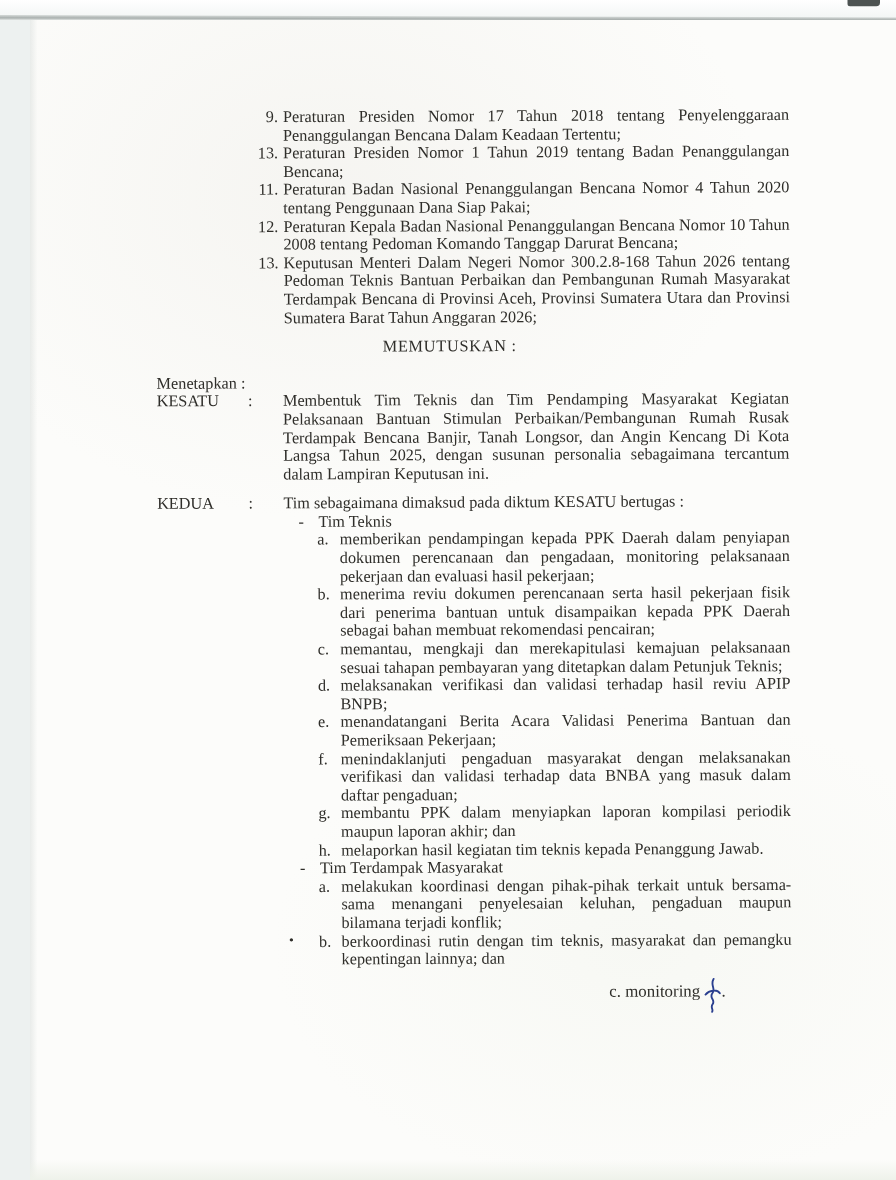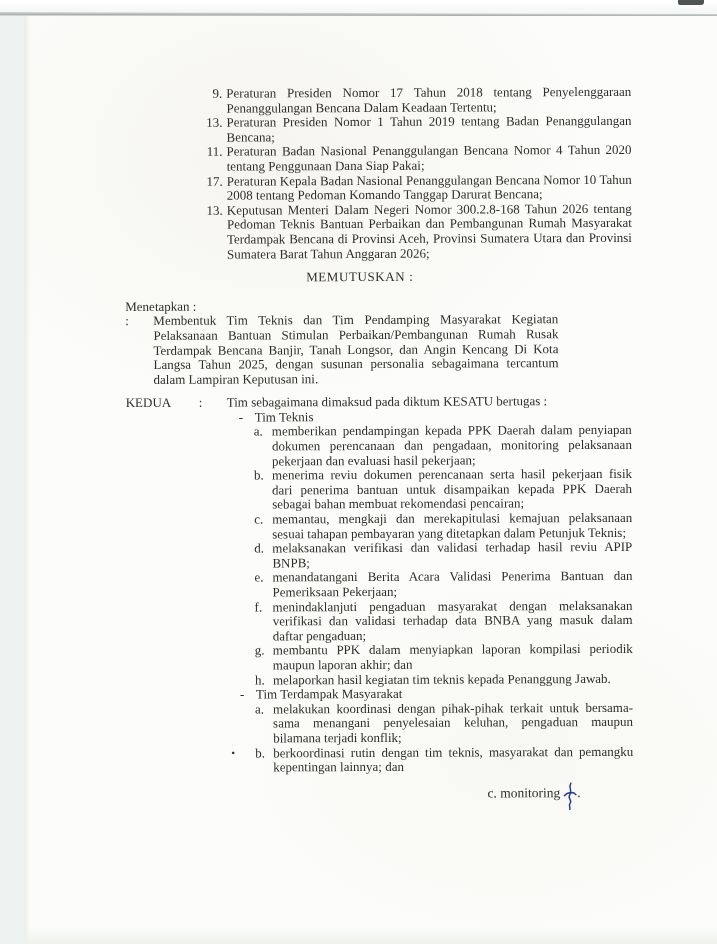--- a/index.html
+++ b/index.html
@@ -79,36 +79,37 @@
         <span class="c-num">13.</span>
           <span class="c-sp"></span>
         <span class="c-text jt">Peraturan Presiden Nomor 1 Tahun 2019 tentang Badan Penanggulangan Bencana;</span>
       </li>
       <li class="c-item">
         <span class="c-num">11.</span>
           <span class="c-sp"></span>
         <span class="c-text jt">Peraturan Badan Nasional Penanggulangan Bencana Nomor 4 Tahun 2020 tentang Penggunaan Dana Siap Pakai;</span>
       </li>
       <li class="c-item">
-        <span class="c-num">17.</span>
+        <span class="c-num">12.</span>
           <span class="c-sp"></span>
         <span class="c-text jt">Peraturan Kepala Badan Nasional Penanggulangan Bencana Nomor 10 Tahun 2008 tentang Pedoman Komando Tanggap Darurat Bencana;</span>
       </li>
       <li class="c-item">
         <span class="c-num">13.</span>
           <span class="c-sp"></span>
         <span class="c-text jt">Keputusan Menteri Dalam Negeri Nomor 300.2.8-168 Tahun 2026 tentang Pedoman Teknis Bantuan Perbaikan dan Pembangunan Rumah Masyarakat Terdampak Bencana di Provinsi Aceh, Provinsi Sumatera Utara dan Provinsi Sumatera Barat Tahun Anggaran 2026;</span>
       </li>
     </ol>
 
     <div class="memutuskan">MEMUTUSKAN :</div>
 
     <div class="menetapkan">Menetapkan :</div>
 
     <div class="d-row">
+      <span class="d-label">KESATU</span>
       <span class="d-colon">:</span>
       <span class="d-body jt">Membentuk Tim Teknis dan Tim Pendamping Masyarakat Kegiatan Pelaksanaan Bantuan Stimulan Perbaikan/Pembangunan Rumah Rusak Terdampak Bencana Banjir, Tanah Longsor, dan Angin Kencang Di Kota Langsa Tahun 2025, dengan susunan personalia sebagaimana tercantum dalam Lampiran Keputusan ini.</span>
     </div>
 
     <div class="d-row kedua">
       <span class="d-label">KEDUA</span>
       <span class="d-colon">:</span>
       <div class="d-body">
         <div>Tim sebagaimana dimaksud pada diktum KESATU bertugas :</div>
 

